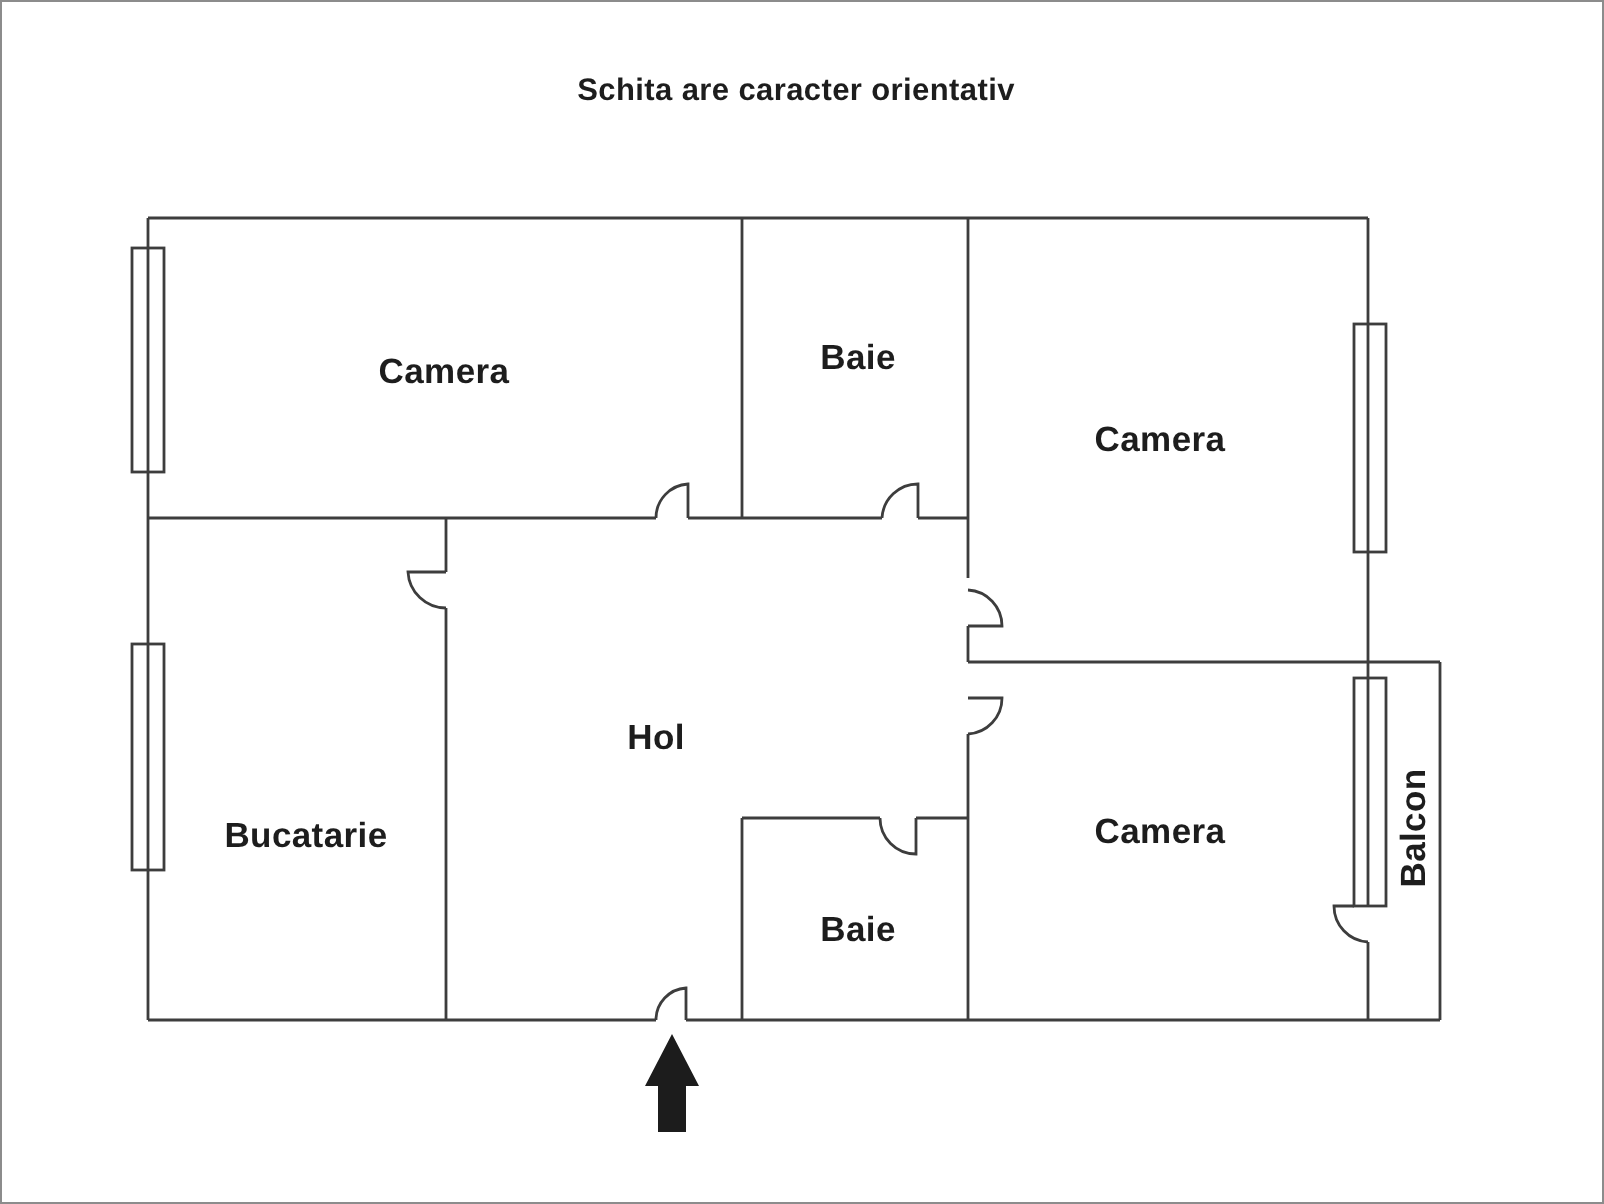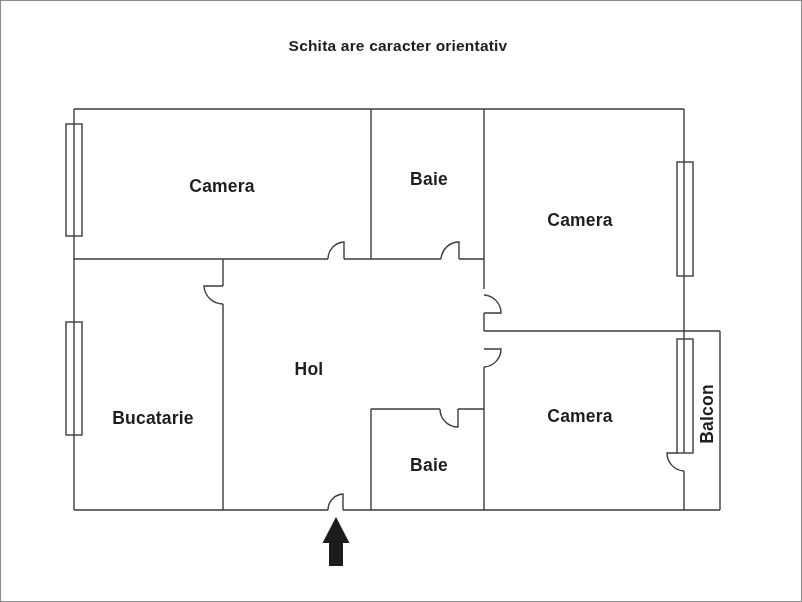--- a/index.html
+++ b/index.html
@@ -107,18 +107,18 @@
       <path d="M 676 452 L 666 452 A 18 18 0 0 0 683 470"></path>
     </g>
 
     <path class="arrow" d="M 335 516 L 348.5 542 L 342 542 L 342 565 L 328 565 L 328 542 L 321.5 542 Z"></path>
   </svg>
 
   <div class="label" style="left:221px; top:185px;">Camera</div>
   <div class="label" style="left:428px; top:178px;">Baie</div>
   <div class="label" style="left:579px; top:219px;">Camera</div>
   <div class="label" style="left:152px; top:385px;margin-top:32px;">Bucatarie</div>
-  <div class="label" style="left:308px; top:368px;">Hol</div>
+  <div class="label" style="left:327px; top:368px;">Hol</div>
   <div class="label" style="left:428px; top:464px;">Baie</div>
   <div class="label" style="left:579px; top:415px;">Camera</div>
   <div class="label rot" style="left:706px; top:413px;">Balcon</div>
 
 </div>
 
 </body></html>

